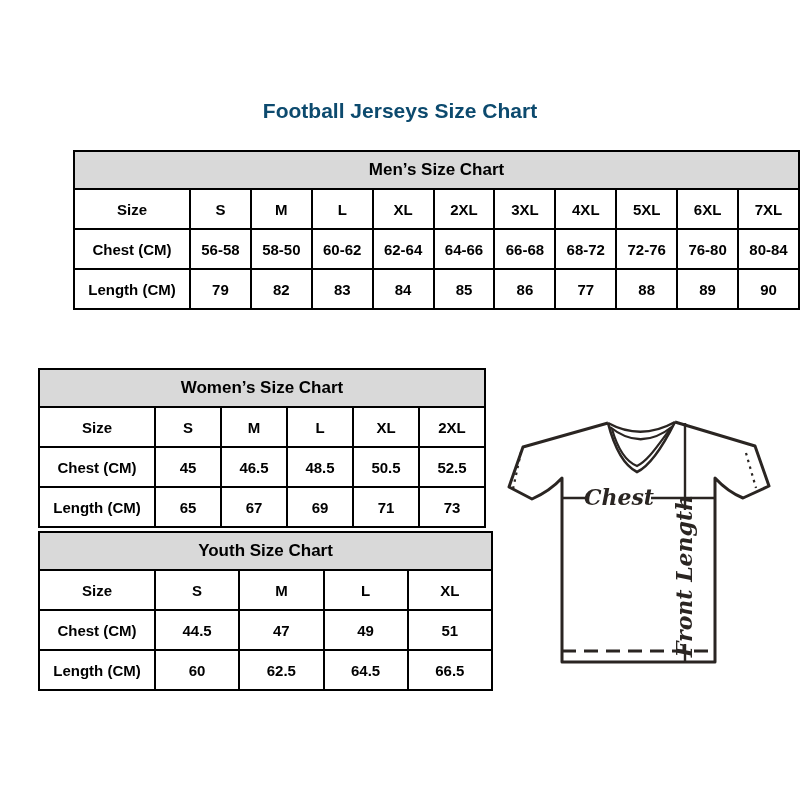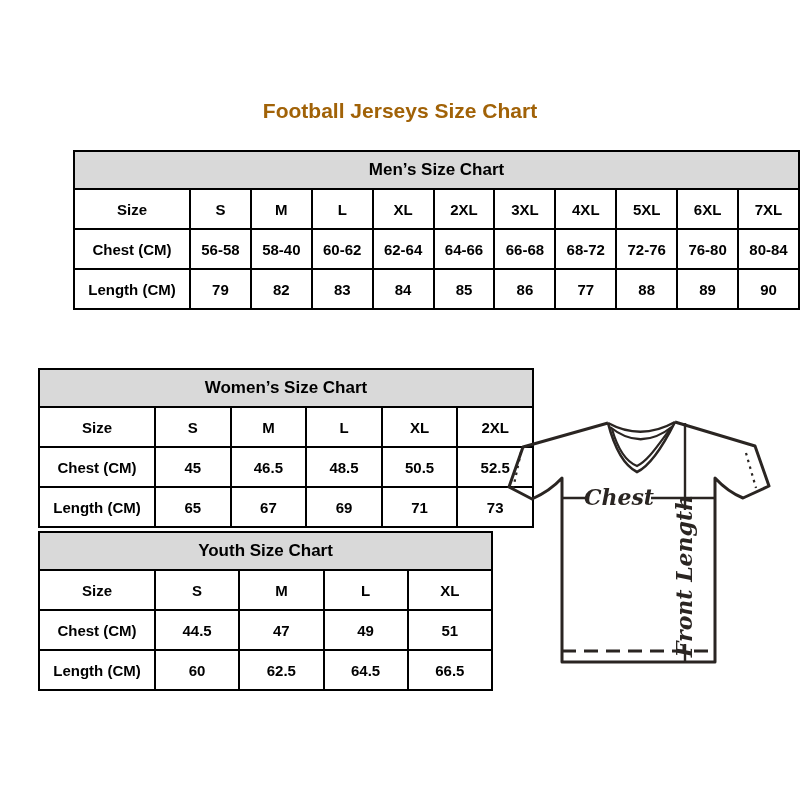--- a/index.html
+++ b/index.html
@@ -2,21 +2,21 @@
 <html style="--header-bg: #d9d9d9; --table-border: #000000; --diagram-ink: #2a2522;"><head>
 <meta charset="utf-8">
 <style>
   html,body{margin:0;padding:0;background:#ffffff;}
   .canvas{
     position:relative;width:800px;height:800px;background:#fff;overflow:hidden;
     font-family:"Liberation Sans", sans-serif;color:#000;
   }
   .title{
     position:absolute;top:97px;left:0;width:100%;margin:0;
-    text-align:center;font-size:21px;line-height:28px;font-weight:bold;color:#a16207;
+    text-align:center;font-size:21px;line-height:28px;font-weight:bold;color:#0c4a6e;
   }
   .tablewrap{position:absolute;}
   .thead{
     box-sizing:border-box;width:100%;height:40px;
     background:var(--header-bg,#d9d9d9);
     border:2px solid var(--table-border,#000);
     display:flex;align-items:center;justify-content:center;
     font-size:17px;font-weight:bold;
   }
   table{
@@ -24,21 +24,21 @@
     margin-top:-2px;
   }
   td{
     border:2px solid var(--table-border,#000);
     height:38px;text-align:center;vertical-align:middle;
     font-size:15px;font-weight:bold;padding:0 2px;
     overflow:hidden;white-space:nowrap;
   }
   td.rowlabel{width:110px;}
   .mens{left:38px;top:150px;width:727px;padding-left:35px;}
-  .womens{left:38px;top:368px;width:496px;}
+  .womens{left:38px;top:368px;width:448px;}
   .youth{left:38px;top:531px;width:455px;}
   .jersey{position:absolute;left:505px;top:408px;}
   .ink{stroke:var(--diagram-ink,#2a2522);fill:none;}
   .diagtext{
     font-family:"DejaVu Serif","Liberation Serif",serif;
     font-style:italic;font-weight:bold;font-size:22px;
     fill:var(--diagram-ink,#2a2522);
   }
 </style>
 </head>
@@ -61,21 +61,21 @@
             <td class="">2XL</td>
             <td class="">3XL</td>
             <td class="">4XL</td>
             <td class="">5XL</td>
             <td class="">6XL</td>
             <td class="">7XL</td>
           </tr>
           <tr>
             <td class="rowlabel">Chest (CM)</td>
             <td class="">56-58</td>
-            <td class="">58-40</td>
+            <td class="">58-50</td>
             <td class="">60-62</td>
             <td class="">62-64</td>
             <td class="">64-66</td>
             <td class="">66-68</td>
             <td class="">68-72</td>
             <td class="">72-76</td>
             <td class="">76-80</td>
             <td class="">80-84</td>
           </tr>
           <tr>

